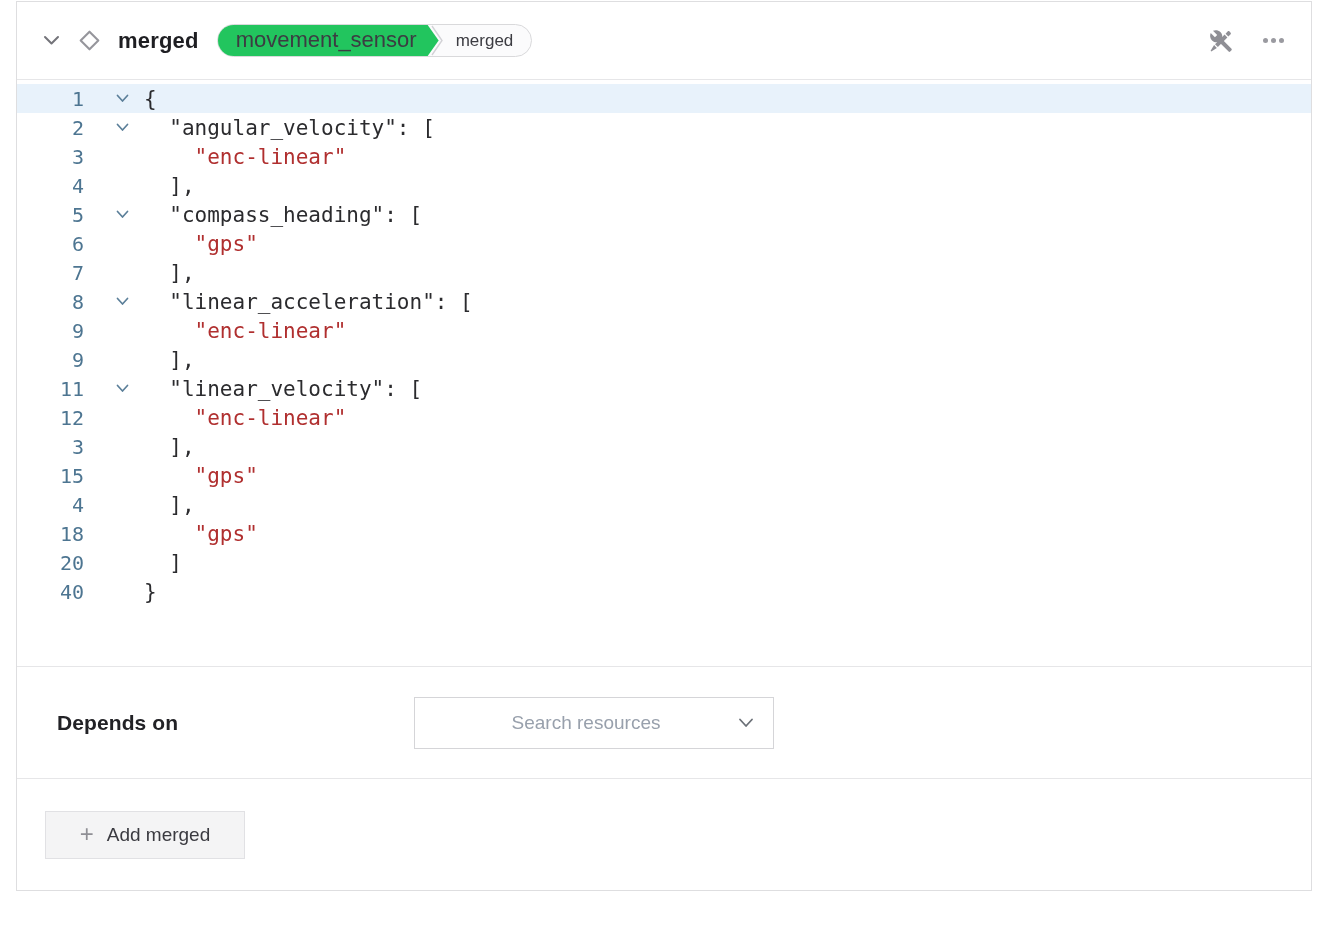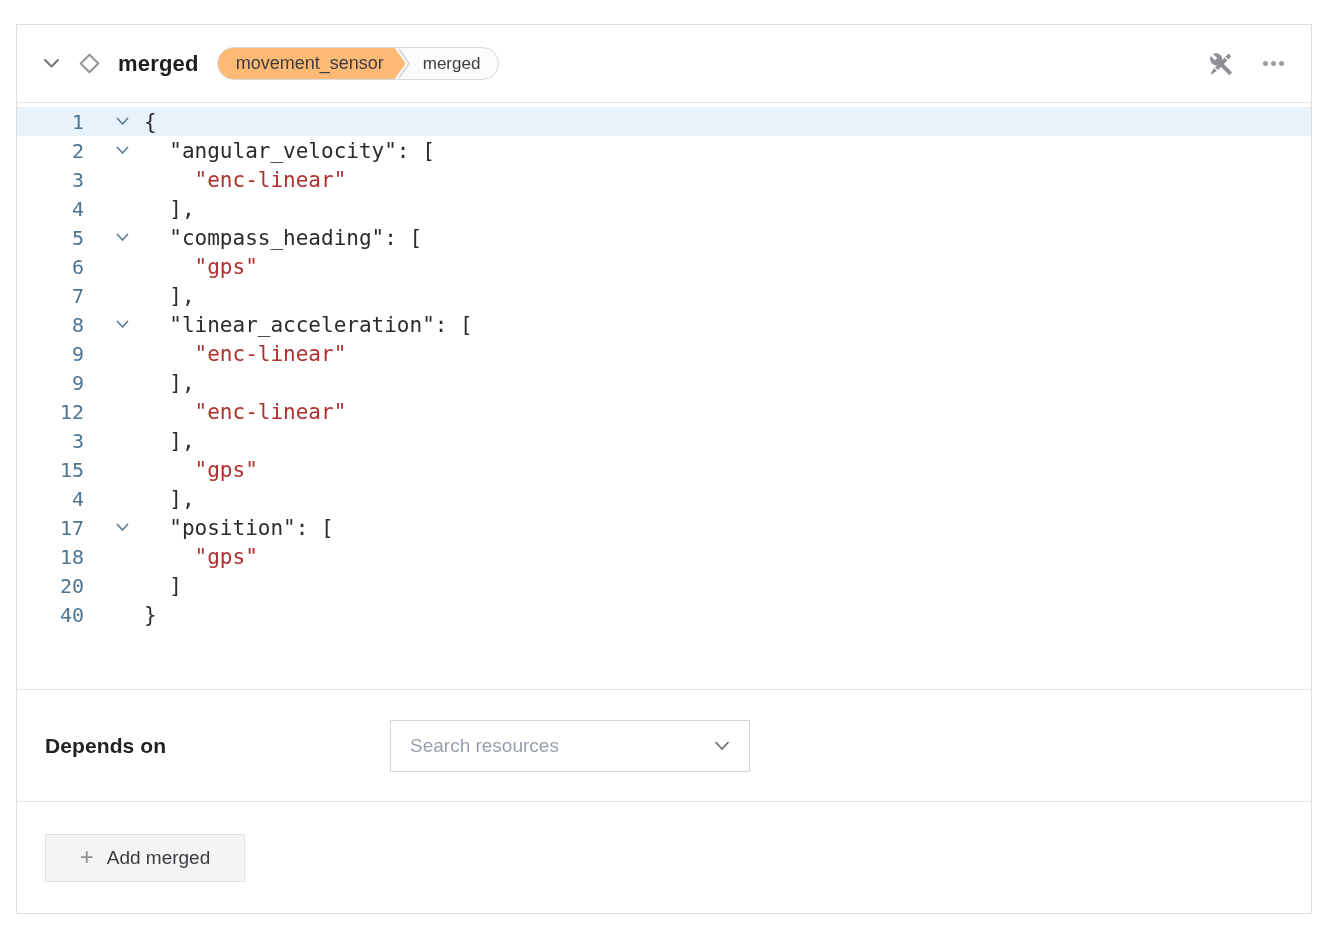--- a/index.html
+++ b/index.html
@@ -5,21 +5,21 @@
   * { box-sizing: border-box; }
   html, body { margin: 0; padding: 0; }
   body {
     width: 1328px; height: 926px;
     background: #ffffff;
     font-family: "Liberation Sans", sans-serif;
     position: relative;
   }
 
   .card {
-    position: absolute; left: 16px; top: 24px;
+    position: absolute; left: 16px; top: 1px;
     width: 1296px; height: 890px;
     background: #fff;
     border: 1px solid var(--card-border, #dedee0);
   }
 
   
   .card-header {
     height: 78px;
     display: flex; align-items: center;
     padding: 0 26px;
@@ -38,23 +38,23 @@
     font-size: 22px; font-weight: 700; color: #1e1e22;
     letter-spacing: .2px;
   }
   .crumb {
     display: flex; align-items: center; height: 33px;
     border: 1px solid #d9d9db; border-radius: 17px;
     background: #fbfbfc; overflow: hidden;
   }
   .crumb .seg-type {
     align-self: stretch; display: flex; align-items: center;
-    background: #fdba74;
+    background: #22c55e;
     padding: 0 22px 1px 18px;
-    font-size: 18px; color: #3c3c42;
+    font-size: 22px; color: #3c3c42;
     clip-path: polygon(0 0, calc(100% - 11px) 0, 100% 50%, calc(100% - 11px) 100%, 0 100%);
   }
   .crumb-sep { display: flex; margin-left: -9px; }
   .crumb .seg-name {
     padding: 0 18px 0 12px;
     font-size: 17px; color: #3c3c42;
   }
   .header-actions { margin-left: auto; display: flex; align-items: center; gap: 28px; }
 
   
@@ -83,30 +83,31 @@
   .code .str { color: var(--str, #b02f2f); }
 
   
   .section {
     height: 112px;
     border-top: 1px solid var(--divider, #e6e6e8);
     display: flex; align-items: center;
     padding: 0 28px;
   }
   .section h2 {
-    margin: 0; flex: none; width: 345px;
+    margin: 12px; flex: none; width: 345px;
     font-size: 21px; font-weight: 700; color: #222226;
     letter-spacing: .1px;
   }
   .select {
     width: 360px; height: 52px;
     border: 1px solid #d5d5d8; background: #fff;
     display: flex; align-items: center;
     padding: 0 19px;
     cursor: pointer;
+    text-align: center;
   }
   .select .ph { flex: 1; font-size: 19px; color: var(--ph, #98a0ac); }
   .select .dd { display: flex; color: #6b7077; }
   .add-btn {
     width: 200px; height: 48px;
     background: #f4f4f5; border: 1px solid #e1e1e4;
     display: flex; align-items: center; justify-content: center; gap: 13px;
     font-family: inherit; font-size: 19px; color: #3a3a40;
     cursor: pointer;
   }
@@ -225,47 +226,47 @@
         <span class="ln">9</span>
         <span class="fold"></span>
         <span class="code"><span>    </span><span class="str">"enc-linear"</span></span>
       </div>
       <div class="crow">
         <span class="ln">9</span>
         <span class="fold"></span>
         <span class="code"><span>  ],</span></span>
       </div>
       <div class="crow">
+        <span class="ln">11</span>
+        <span class="fold">
+          <svg width="13" height="9" viewBox="0 0 13 9">
+            <path d="M1.5 1.5 L6.5 7 L11.5 1.5" fill="none" stroke="currentColor" stroke-width="1.7" stroke-linecap="round" stroke-linejoin="round"></path>
+          </svg>
+        </span>
+        <span class="code"><span>  "linear_velocity": [</span></span>
+      </div>
+      <div class="crow">
         <span class="ln">12</span>
         <span class="fold"></span>
         <span class="code"><span>    </span><span class="str">"enc-linear"</span></span>
       </div>
       <div class="crow">
         <span class="ln">3</span>
         <span class="fold"></span>
         <span class="code"><span>  ],</span></span>
       </div>
       <div class="crow">
         <span class="ln">15</span>
         <span class="fold"></span>
         <span class="code"><span>    </span><span class="str">"gps"</span></span>
       </div>
       <div class="crow">
         <span class="ln">4</span>
         <span class="fold"></span>
         <span class="code"><span>  ],</span></span>
-      </div>
-      <div class="crow">
-        <span class="ln">17</span>
-        <span class="fold">
-          <svg width="13" height="9" viewBox="0 0 13 9">
-            <path d="M1.5 1.5 L6.5 7 L11.5 1.5" fill="none" stroke="currentColor" stroke-width="1.7" stroke-linecap="round" stroke-linejoin="round"></path>
-          </svg>
-        </span>
-        <span class="code"><span>  "position": [</span></span>
       </div>
       <div class="crow">
         <span class="ln">18</span>
         <span class="fold"></span>
         <span class="code"><span>    </span><span class="str">"gps"</span></span>
       </div>
       <div class="crow">
         <span class="ln">20</span>
         <span class="fold"></span>
         <span class="code"><span>  ]</span></span>

